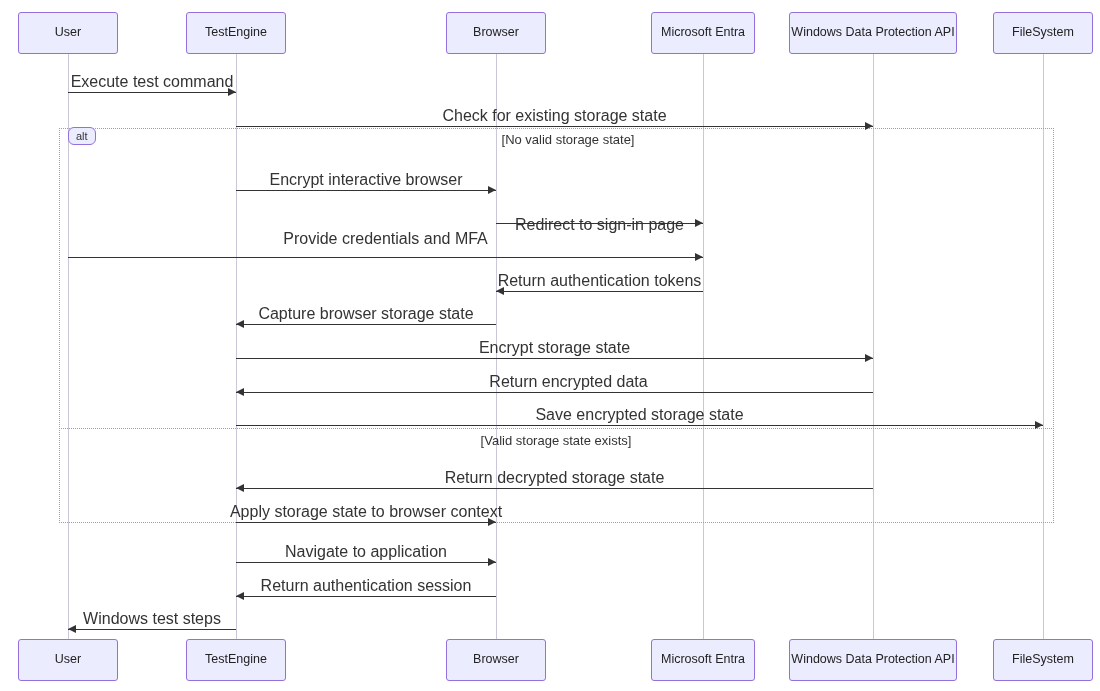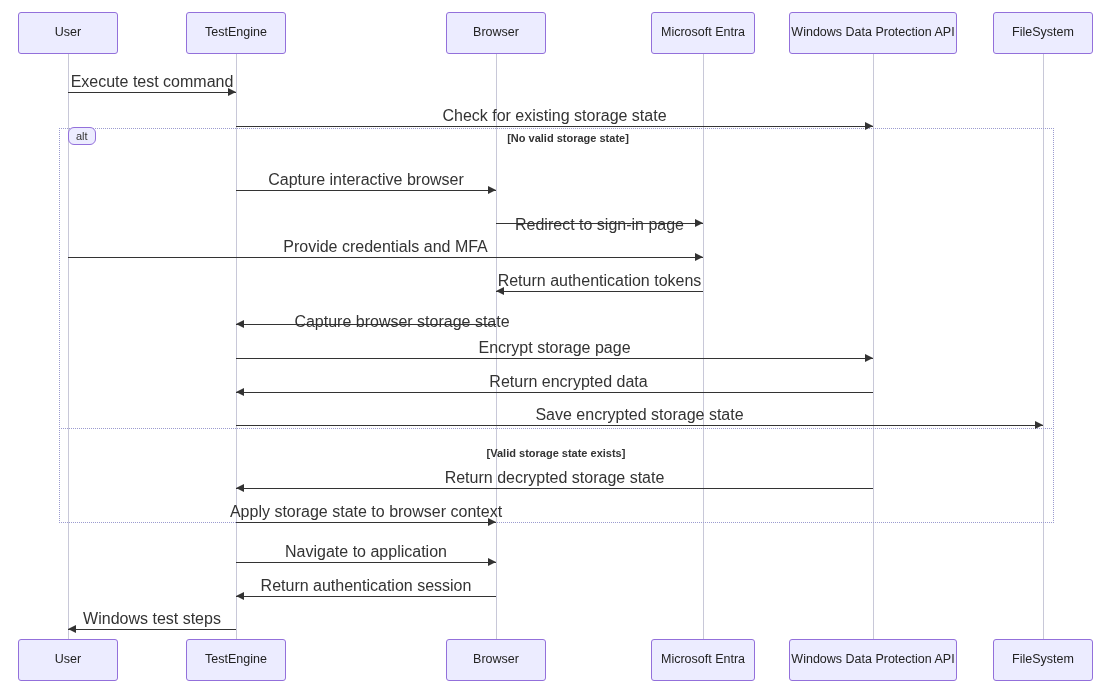--- a/index.html
+++ b/index.html
@@ -80,66 +80,66 @@
     background: #ECECFF;
     border: 1px solid #9370DB;
     border-radius: 6px;
     font-size: 11px;
     color: #333333;
     padding: 1px 7px;
     line-height: 14px;
   }
   .alt-cond {
     position: absolute;
-    font-size: 11px;
+    font-size: 13px;
     color: #333333;
     white-space: nowrap;
     transform: translateX(-50%);
-    font-weight: bold;
+    font-weight: normal;
   }
 </style>
 </head>
 <body>
 
 <div id="diagram">
     <div class="lifeline" style="left: 68px; top: 54px; height: 585px;"></div>
     <div class="lifeline" style="left: 236px; top: 54px; height: 585px;"></div>
     <div class="lifeline" style="left: 496px; top: 54px; height: 585px;"></div>
     <div class="lifeline" style="left: 703px; top: 54px; height: 585px;"></div>
     <div class="lifeline" style="left: 873px; top: 54px; height: 585px;"></div>
     <div class="lifeline" style="left: 1043px; top: 54px; height: 585px;"></div>
     <div class="alt-frame" style="left: 59px; top: 128px; width: 995px; height: 395px;"></div>
     <div class="alt-divider" style="left: 59px; top: 428px; width: 995px;"></div>
     <div class="alt-tag" style="left: 68px; top: 127px;">alt</div>
     <div class="alt-cond" style="left: 568px; top: 132px;">[No valid storage state]</div>
-    <div class="alt-cond" style="left: 556px; top: 433px; margin-top: 14px;">[Valid storage state exists]</div>
+    <div class="alt-cond" style="left: 556px; top: 433px;">[Valid storage state exists]</div>
     <div class="arrow-line" style="left: 68px; top: 92px; width: 168px;"></div>
     <div class="arrow-head right" style="top: 88px; left: 228px;"></div>
     <div class="msg-label" style="left: 152px; top: 73px;">Execute test command</div>
     <div class="arrow-line" style="left: 236px; top: 126px; width: 637px;"></div>
     <div class="arrow-head right" style="top: 122px; left: 865px;"></div>
     <div class="msg-label" style="left: 554.5px; top: 107px; text-align: center;">Check for existing storage state</div>
     <div class="arrow-line" style="left: 236px; top: 190px; width: 260px;"></div>
     <div class="arrow-head right" style="top: 186px; left: 488px;"></div>
-    <div class="msg-label" style="left: 366px; top: 171px;">Capture interactive browser</div>
+    <div class="msg-label" style="left: 366px; top: 171px;">Encrypt interactive browser</div>
     <div class="arrow-line" style="left: 496px; top: 223px; width: 207px;"></div>
     <div class="arrow-head right" style="top: 219px; left: 695px;"></div>
     <div class="msg-label" style="left: 599.5px; top: 216px;">Redirect to sign-in page</div>
     <div class="arrow-line" style="left: 68px; top: 257px; width: 635px;"></div>
     <div class="arrow-head right" style="top: 253px; left: 695px;"></div>
-    <div class="msg-label" style="left: 385.5px; top: 238px; text-align: right;">Provide credentials and MFA</div>
+    <div class="msg-label" style="left: 385.5px; top: 230px; text-align: right;">Provide credentials and MFA</div>
     <div class="arrow-line" style="left: 496px; top: 291px; width: 207px;"></div>
     <div class="arrow-head left" style="top: 287px; left: 496px;"></div>
     <div class="msg-label" style="left: 599.5px; top: 272px;">Return authentication tokens</div>
     <div class="arrow-line" style="left: 236px; top: 324px; width: 260px;"></div>
     <div class="arrow-head left" style="top: 320px; left: 236px;"></div>
-    <div class="msg-label" style="left: 366px; top: 313px; margin-left: 36px;">Capture browser storage state</div>
+    <div class="msg-label" style="left: 366px; top: 305px;">Capture browser storage state</div>
     <div class="arrow-line" style="left: 236px; top: 358px; width: 637px;"></div>
     <div class="arrow-head right" style="top: 354px; left: 865px;"></div>
-    <div class="msg-label" style="left: 554.5px; top: 339px;">Encrypt storage page</div>
+    <div class="msg-label" style="left: 554.5px; top: 339px;">Encrypt storage state</div>
     <div class="arrow-line" style="left: 236px; top: 392px; width: 637px;"></div>
     <div class="arrow-head left" style="top: 388px; left: 236px;"></div>
     <div class="msg-label" style="left: 554.5px; top: 373px; padding-left: 28px;">Return encrypted data</div>
     <div class="arrow-line" style="left: 236px; top: 425px; width: 807px;"></div>
     <div class="arrow-head right" style="top: 421px; left: 1035px;"></div>
     <div class="msg-label" style="left: 639.5px; top: 406px;">Save encrypted storage state</div>
     <div class="arrow-line" style="left: 236px; top: 488px; width: 637px;"></div>
     <div class="arrow-head left" style="top: 484px; left: 236px;"></div>
     <div class="msg-label" style="left: 554.5px; top: 469px;">Return decrypted storage state</div>
     <div class="arrow-line" style="left: 236px; top: 522px; width: 260px;"></div>

